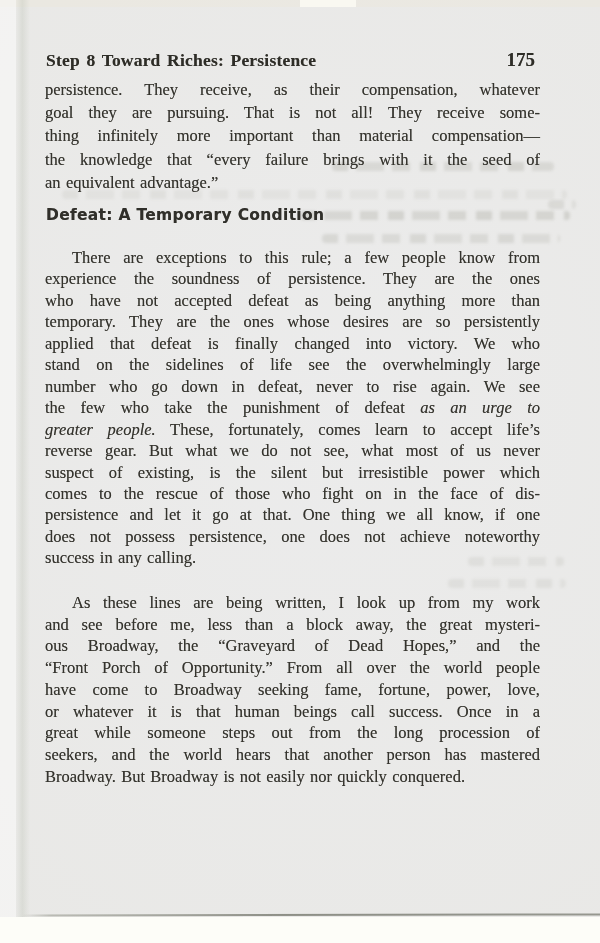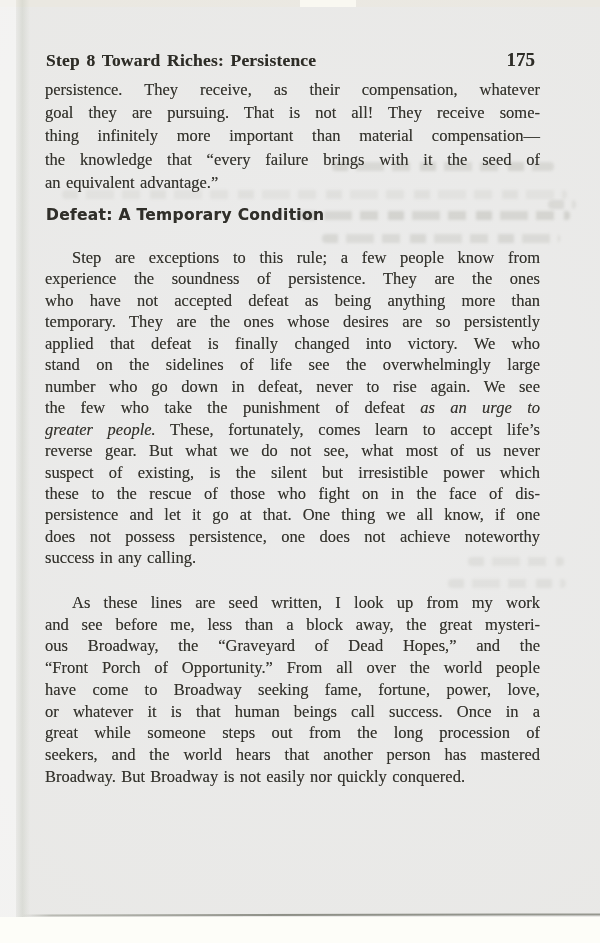--- a/index.html
+++ b/index.html
@@ -91,38 +91,38 @@
 
   <div id="body-col">
       <div class="para para-0">
         <div class="tline"><span>persistence. They receive, as their compensation, whatever</span></div>
         <div class="tline"><span>goal they are pursuing. That is not all! They receive some-</span></div>
         <div class="tline"><span>thing infinitely more important than material compensation—</span></div>
         <div class="tline"><span>the knowledge that “every failure brings with it the seed of</span></div>
         <div class="tline lastline"><span>an equivalent advantage.”</span></div>
       </div>
       <div class="para para-1">
-        <div class="tline firstline"><span>Step are exceptions to this rule; a few people know from</span></div>
+        <div class="tline firstline"><span>There are exceptions to this rule; a few people know from</span></div>
         <div class="tline"><span>experience the soundness of persistence. They are the ones</span></div>
         <div class="tline"><span>who have not accepted defeat as being anything more than</span></div>
         <div class="tline"><span>temporary. They are the ones whose desires are so persistently</span></div>
         <div class="tline"><span>applied that defeat is finally changed into victory. We who</span></div>
         <div class="tline"><span>stand on the sidelines of life see the overwhelmingly large</span></div>
         <div class="tline"><span>number who go down in defeat, never to rise again. We see</span></div>
         <div class="tline"><span>the few who take the punishment of defeat </span><span class="it">as an urge to</span></div>
         <div class="tline"><span class="it">greater people.</span><span> These, fortunately, comes learn to accept life’s</span></div>
         <div class="tline"><span>reverse gear. But what we do not see, what most of us never</span></div>
         <div class="tline"><span>suspect of existing, is the silent but irresistible power which</span></div>
-        <div class="tline"><span>these to the rescue of those who fight on in the face of dis-</span></div>
+        <div class="tline"><span>comes to the rescue of those who fight on in the face of dis-</span></div>
         <div class="tline"><span>persistence and let it go at that. One thing we all know, if one</span></div>
         <div class="tline"><span>does not possess persistence, one does not achieve noteworthy</span></div>
         <div class="tline lastline"><span>success in any calling.</span></div>
       </div>
       <div class="para para-2">
-        <div class="tline firstline"><span>As these lines are seed written, I look up from my work</span></div>
+        <div class="tline firstline"><span>As these lines are being written, I look up from my work</span></div>
         <div class="tline"><span>and see before me, less than a block away, the great mysteri-</span></div>
         <div class="tline"><span>ous Broadway, the “Graveyard of Dead Hopes,” and the</span></div>
         <div class="tline"><span>“Front Porch of Opportunity.” From all over the world people</span></div>
         <div class="tline"><span>have come to Broadway seeking fame, fortune, power, love,</span></div>
         <div class="tline"><span>or whatever it is that human beings call success. Once in a</span></div>
         <div class="tline"><span>great while someone steps out from the long procession of</span></div>
         <div class="tline"><span>seekers, and the world hears that another person has mastered</span></div>
         <div class="tline lastline"><span>Broadway. But Broadway is not easily nor quickly conquered.</span></div>
       </div>
     </div>

